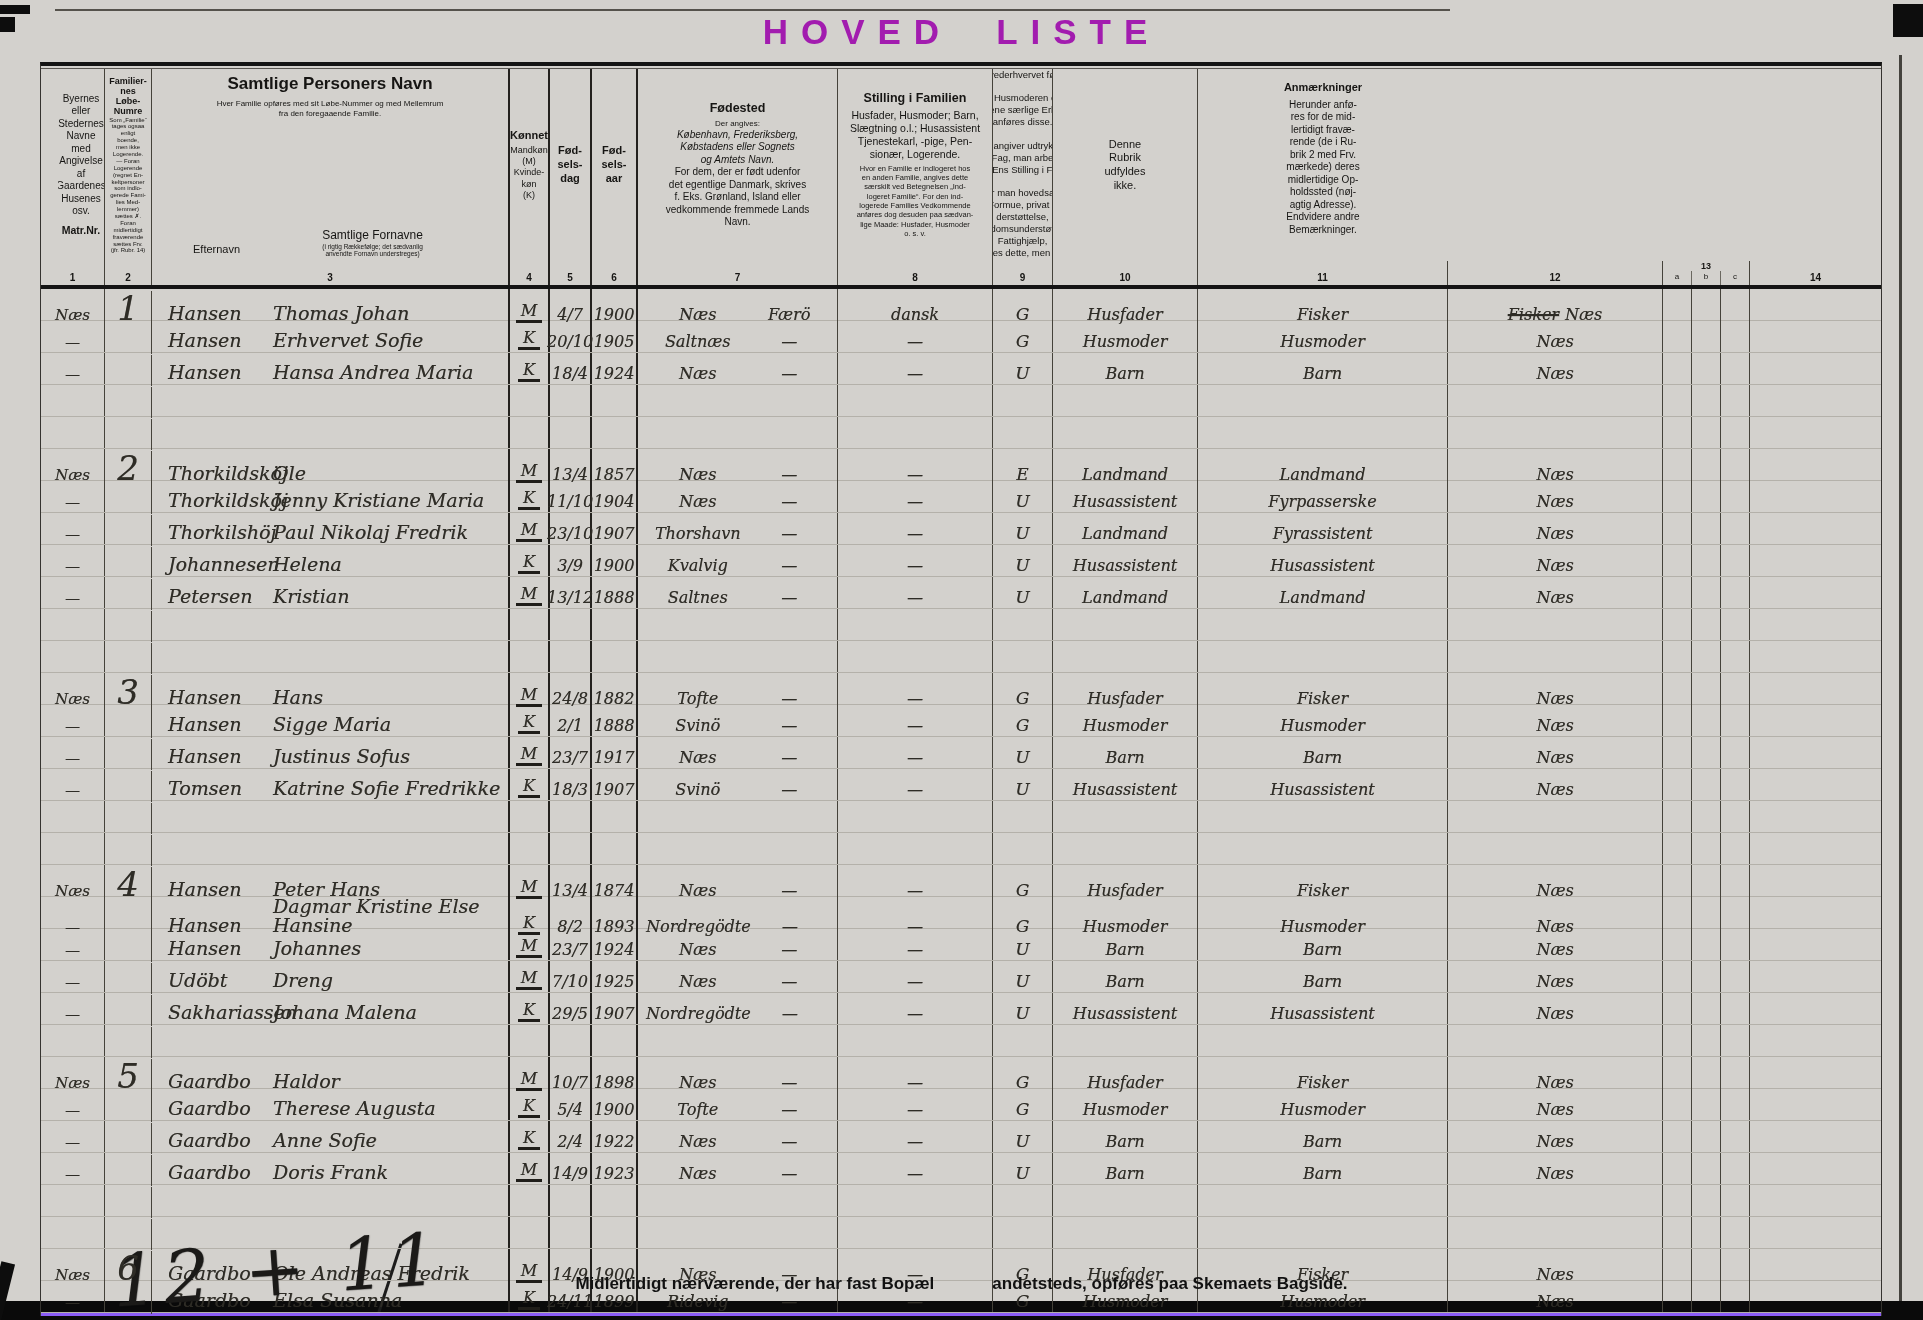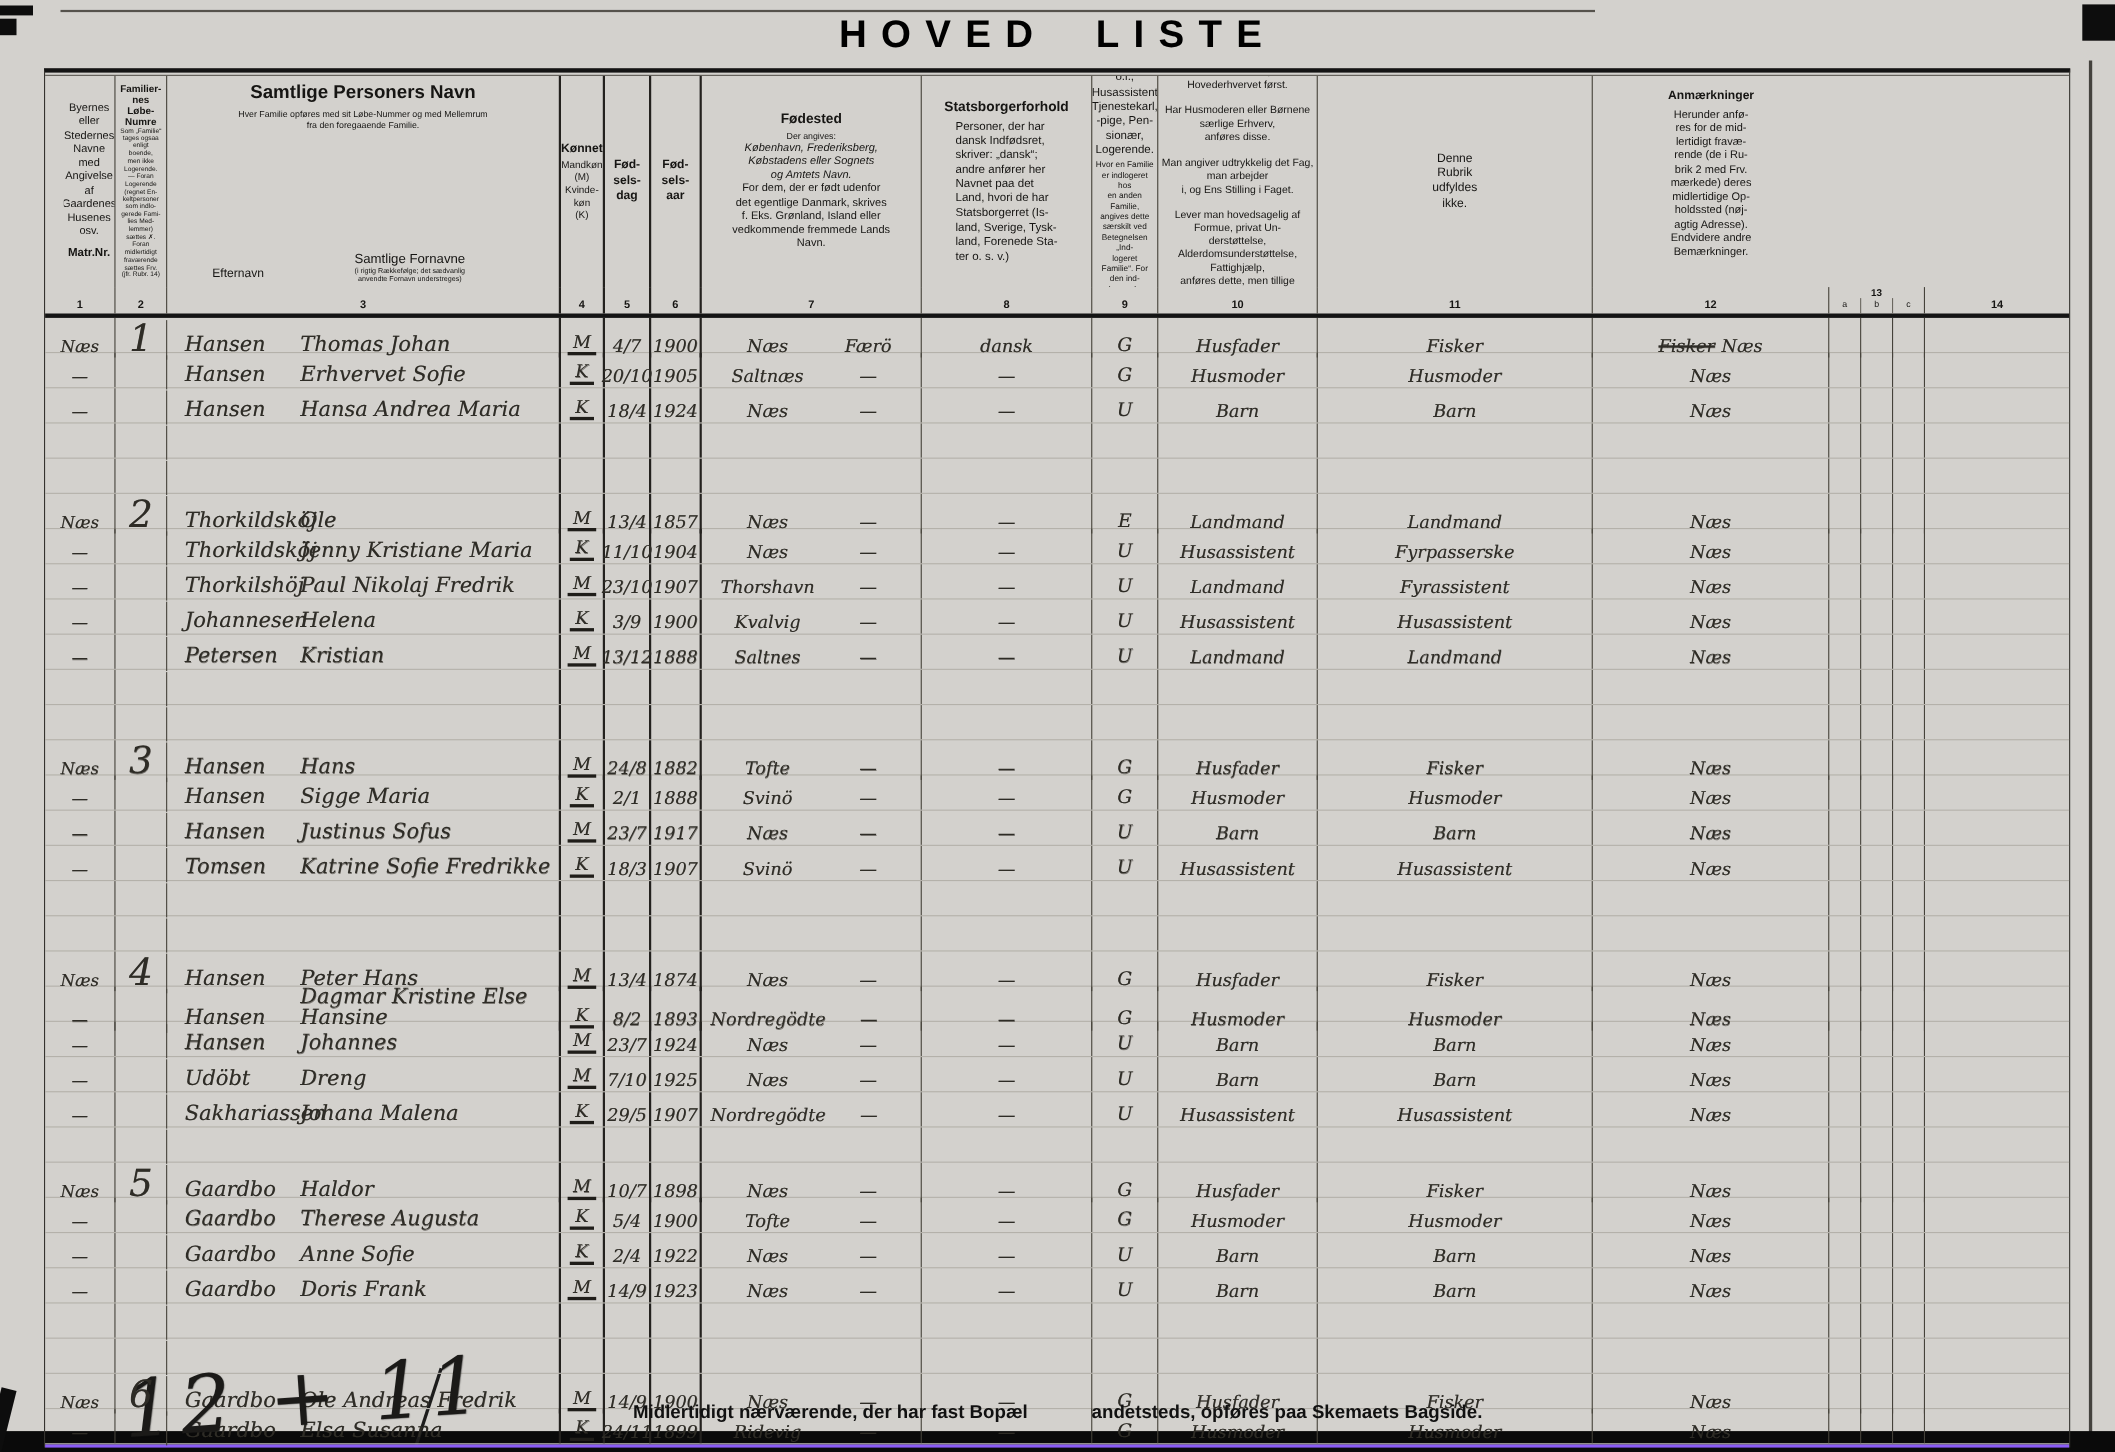--- a/index.html
+++ b/index.html
@@ -4,21 +4,21 @@
 <style>
   html,body{margin:0;padding:0;}
   body{
     width:1923px;height:1320px;position:relative;overflow:hidden;
     background:#d3d1cd;
     font-family:"Liberation Sans",sans-serif;color:#161513;
   }
   .pre{white-space:pre-line;}
   
   .title{position:absolute;top:12px;left:0;width:100%;text-align:center;
-    font-weight:bold;font-size:35px;letter-spacing:13px;color:#000000;}
+    font-weight:bold;font-size:35px;letter-spacing:13px;color:#a21caf;}
   .title span{margin:0 22px;}
   
   .bar-bottom{position:absolute;left:0;top:1301px;width:1923px;height:19px;background:#0a0a0a;}
   .mark-tl1{position:absolute;left:0;top:5px;width:30px;height:9px;background:#0d0d0d;}
   .mark-tl2{position:absolute;left:0;top:17px;width:15px;height:15px;background:#0d0d0d;}
   .mark-tr{position:absolute;left:1893px;top:4px;width:30px;height:33px;background:#0d0d0d;}
   .edge-top{position:absolute;left:55px;top:9px;width:1395px;height:2px;background:#55524c;}
   .edge-right{position:absolute;left:1899px;top:55px;width:3px;height:1247px;background:#44423d;}
   .mark-bl{position:absolute;left:-6px;top:1262px;width:14px;height:60px;background:#0d0d0d;transform:rotate(14deg);}
   .slash{position:absolute;left:388px;top:1242px;width:3px;height:75px;background:#1c1c1c;transform:rotate(18deg);}
@@ -204,33 +204,20 @@
       <div class="b0">Der angives:</div>
       <div class="b1 pre">København, Frederiksberg,
 Købstadens eller Sognets
 og Amtets Navn.</div>
       <div class="b2 pre">For dem, der er født udenfor
 det egentlige Danmark, skrives
 f. Eks. Grønland, Island eller
 vedkommende fremmede Lands
 Navn.</div>
     </div>
-    <div class="hc c8">
-      <div class="ht">Statsborgerforhold</div>
-      <div class="b1 pre">Personer, der har
-dansk Indfødsret,
-skriver: „dansk“;
-andre anfører her
-Navnet paa det
-Land, hvori de har
-Statsborgerret (Is-
-land, Sverige, Tysk-
-land, Forenede Sta-
-ter o. s. v.)</div>
-    </div>
     <div class="hc c10">
       <div class="ht">Stilling i Familien</div>
       <div class="b1 pre">Husfader, Husmoder; Barn,
 Slægtning o.l.; Husassistent
 Tjenestekarl, -pige, Pen-
 sionær, Logerende.</div>
       <div class="b2 pre">Hvor en Familie er indlogeret hos
 en anden Familie, angives dette
 særskilt ved Betegnelsen „Ind-
 logeret Familie“. For den ind-

